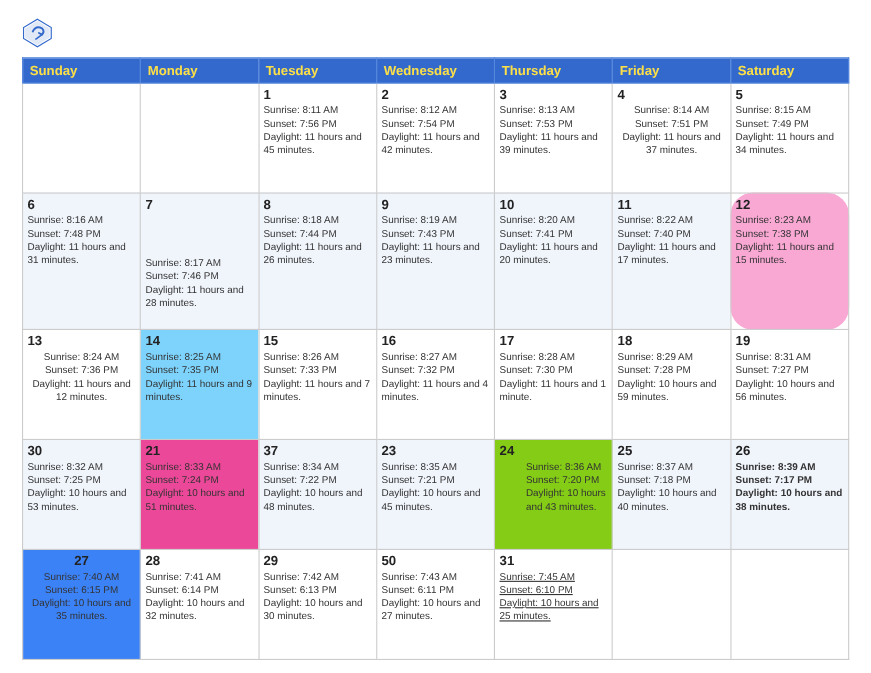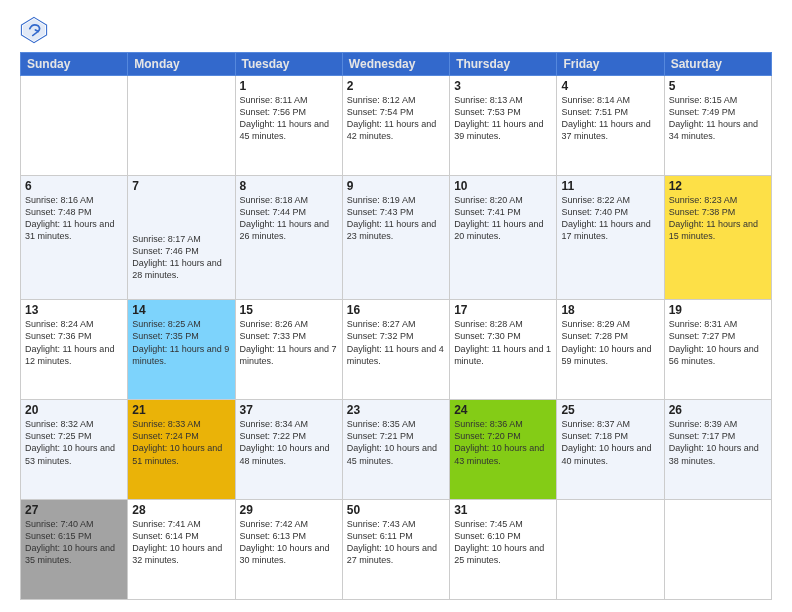--- a/index.html
+++ b/index.html
@@ -52,21 +52,21 @@
     }
     .calendar {
       flex: 1;
       border: 1px solid #ccc;
       border-collapse: collapse;
       width: 100%;
       table-layout: fixed;
     }
     .calendar th {
       background: #3369cc;
-      color: #e5e5e5;
+      color: #fde047;
       font-size: 12px;
       font-weight: bold;
       padding: 4px 6px;
       border: 1px solid #5588dd;
       text-align: left;
     }
     .calendar td {
       border: 1px solid #ccc;
       vertical-align: top;
       padding: 3px 4px;
@@ -145,21 +145,21 @@
 Daylight: 11 hours and 42 minutes.</div>
           </td>
           <td style="background: rgb(255, 255, 255);">
             <span class="day-num">3</span>
             <div class="day-info" style="white-space: pre-line;">Sunrise: 8:13 AM
 Sunset: 7:53 PM
 Daylight: 11 hours and 39 minutes.</div>
           </td>
           <td style="background: rgb(255, 255, 255);">
             <span class="day-num">4</span>
-            <div class="day-info" style="white-space: pre-line;">Sunrise: 8:14 AM
+            <div class="day-info" style="white-space: pre-line; text-align: center;">Sunrise: 8:14 AM
 Sunset: 7:51 PM
 Daylight: 11 hours and 37 minutes.</div>
           </td>
           <td style="background: rgb(255, 255, 255);">
             <span class="day-num">5</span>
             <div class="day-info" style="white-space: pre-line;">Sunrise: 8:15 AM
 Sunset: 7:49 PM
 Daylight: 11 hours and 34 minutes.</div>
           </td>
         </tr>
@@ -193,31 +193,31 @@
             <div class="day-info" style="white-space: pre-line;">Sunrise: 8:20 AM
 Sunset: 7:41 PM
 Daylight: 11 hours and 20 minutes.</div>
           </td>
           <td style="background: rgb(240, 244, 251);">
             <span class="day-num">11</span>
             <div class="day-info" style="white-space: pre-line;">Sunrise: 8:22 AM
 Sunset: 7:40 PM
 Daylight: 11 hours and 17 minutes.</div>
           </td>
-          <td style="background: #fde047;">
+          <td style="background: #f9a8d4; border-radius: 21px;">
             <span class="day-num">12</span>
             <div class="day-info" style="white-space: pre-line;">Sunrise: 8:23 AM
 Sunset: 7:38 PM
 Daylight: 11 hours and 15 minutes.</div>
           </td>
         </tr>
         <tr>
           <td style="background: rgb(255, 255, 255);">
             <span class="day-num">13</span>
-            <div class="day-info" style="white-space: pre-line;">Sunrise: 8:24 AM
+            <div class="day-info" style="white-space: pre-line; text-align: center;">Sunrise: 8:24 AM
 Sunset: 7:36 PM
 Daylight: 11 hours and 12 minutes.</div>
           </td>
           <td style="background: #7dd3fc;">
             <span class="day-num">14</span>
             <div class="day-info" style="white-space: pre-line;">Sunrise: 8:25 AM
 Sunset: 7:35 PM
 Daylight: 11 hours and 9 minutes.</div>
           </td>
           <td style="background: rgb(255, 255, 255);">
@@ -246,64 +246,64 @@
           </td>
           <td style="background: rgb(255, 255, 255);">
             <span class="day-num">19</span>
             <div class="day-info" style="white-space: pre-line;">Sunrise: 8:31 AM
 Sunset: 7:27 PM
 Daylight: 10 hours and 56 minutes.</div>
           </td>
         </tr>
         <tr>
           <td style="background: rgb(240, 244, 251);">
-            <span class="day-num">20</span>
+            <span class="day-num">30</span>
             <div class="day-info" style="white-space: pre-line;">Sunrise: 8:32 AM
 Sunset: 7:25 PM
 Daylight: 10 hours and 53 minutes.</div>
           </td>
-          <td style="background: #eab308;">
+          <td style="background: #ec4899;">
             <span class="day-num">21</span>
             <div class="day-info" style="white-space: pre-line;">Sunrise: 8:33 AM
 Sunset: 7:24 PM
 Daylight: 10 hours and 51 minutes.</div>
           </td>
           <td style="background: rgb(240, 244, 251);">
             <span class="day-num">37</span>
             <div class="day-info" style="white-space: pre-line;">Sunrise: 8:34 AM
 Sunset: 7:22 PM
 Daylight: 10 hours and 48 minutes.</div>
           </td>
           <td style="background: rgb(240, 244, 251);">
             <span class="day-num">23</span>
             <div class="day-info" style="white-space: pre-line;">Sunrise: 8:35 AM
 Sunset: 7:21 PM
 Daylight: 10 hours and 45 minutes.</div>
           </td>
           <td style="background: #84cc16;">
             <span class="day-num">24</span>
-            <div class="day-info" style="white-space: pre-line;">Sunrise: 8:36 AM
+            <div class="day-info" style="white-space: pre-line; margin-left: 24px;">Sunrise: 8:36 AM
 Sunset: 7:20 PM
 Daylight: 10 hours and 43 minutes.</div>
           </td>
           <td style="background: rgb(240, 244, 251);">
             <span class="day-num">25</span>
             <div class="day-info" style="white-space: pre-line;">Sunrise: 8:37 AM
 Sunset: 7:18 PM
 Daylight: 10 hours and 40 minutes.</div>
           </td>
           <td style="background: rgb(240, 244, 251);">
             <span class="day-num">26</span>
-            <div class="day-info" style="white-space: pre-line;">Sunrise: 8:39 AM
+            <div class="day-info" style="white-space: pre-line; font-weight: bold;">Sunrise: 8:39 AM
 Sunset: 7:17 PM
 Daylight: 10 hours and 38 minutes.</div>
           </td>
         </tr>
         <tr>
-          <td style="background: #a3a3a3;">
+          <td style="background: #3b82f6; text-align: center;">
             <span class="day-num">27</span>
             <div class="day-info" style="white-space: pre-line;">Sunrise: 7:40 AM
 Sunset: 6:15 PM
 Daylight: 10 hours and 35 minutes.</div>
           </td>
           <td style="background: rgb(255, 255, 255);">
             <span class="day-num">28</span>
             <div class="day-info" style="white-space: pre-line;">Sunrise: 7:41 AM
 Sunset: 6:14 PM
 Daylight: 10 hours and 32 minutes.</div>
@@ -315,21 +315,21 @@
 Daylight: 10 hours and 30 minutes.</div>
           </td>
           <td style="background: rgb(255, 255, 255);">
             <span class="day-num">50</span>
             <div class="day-info" style="white-space: pre-line;">Sunrise: 7:43 AM
 Sunset: 6:11 PM
 Daylight: 10 hours and 27 minutes.</div>
           </td>
           <td style="background: rgb(255, 255, 255);">
             <span class="day-num">31</span>
-            <div class="day-info" style="white-space: pre-line;">Sunrise: 7:45 AM
+            <div class="day-info" style="white-space: pre-line; text-decoration: underline;">Sunrise: 7:45 AM
 Sunset: 6:10 PM
 Daylight: 10 hours and 25 minutes.</div>
           </td>
           <td class="empty-cell"></td>
           <td class="empty-cell"></td>
         </tr>
       </tbody>
   </table>
 </div>
 

